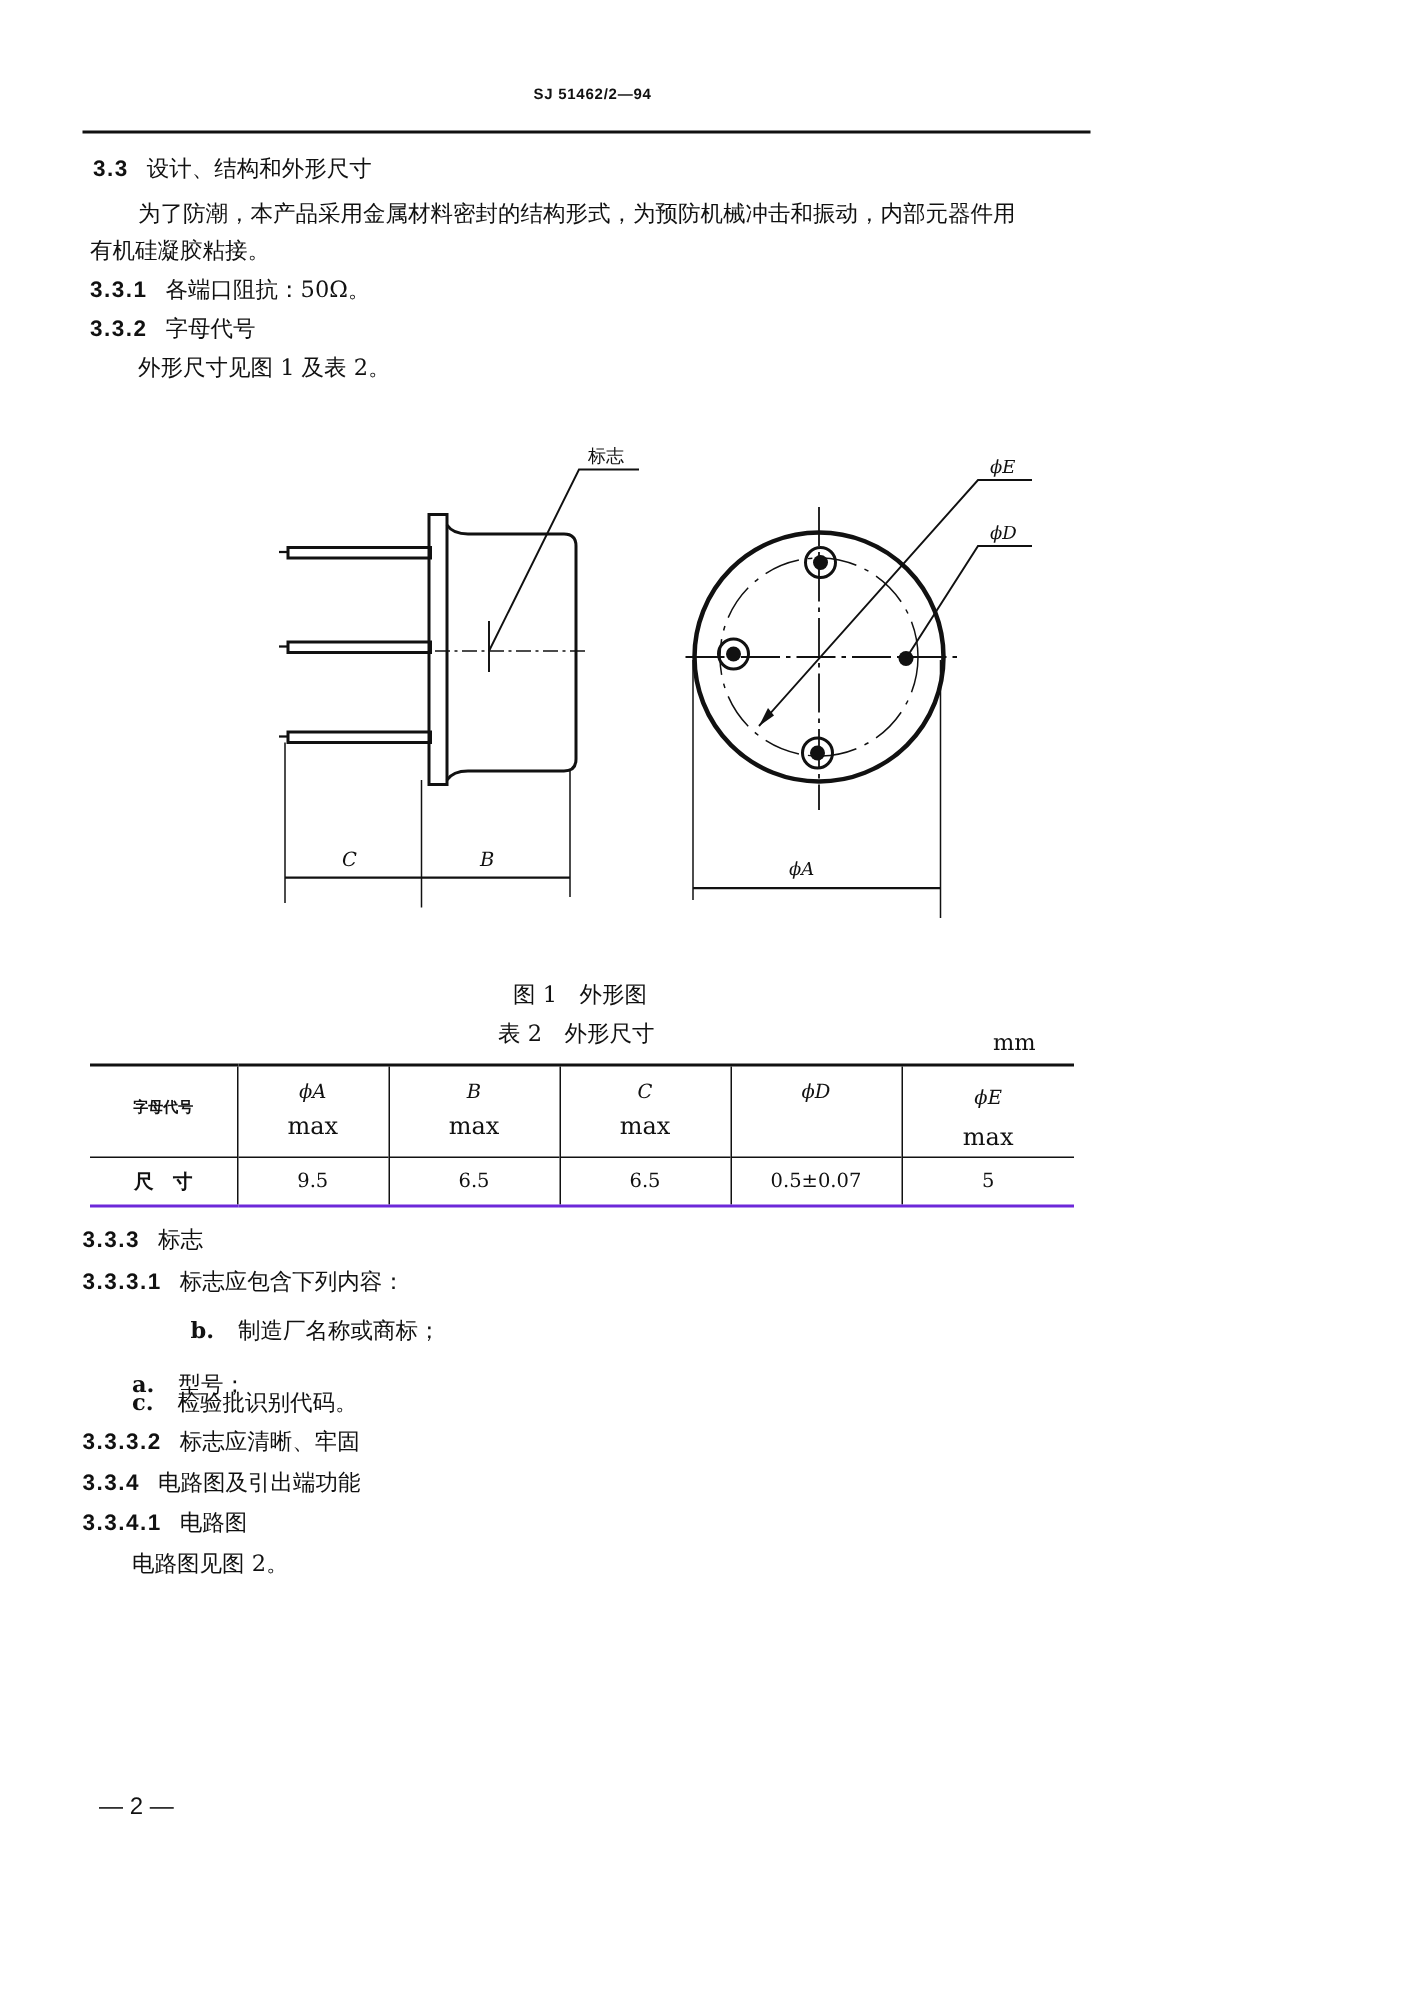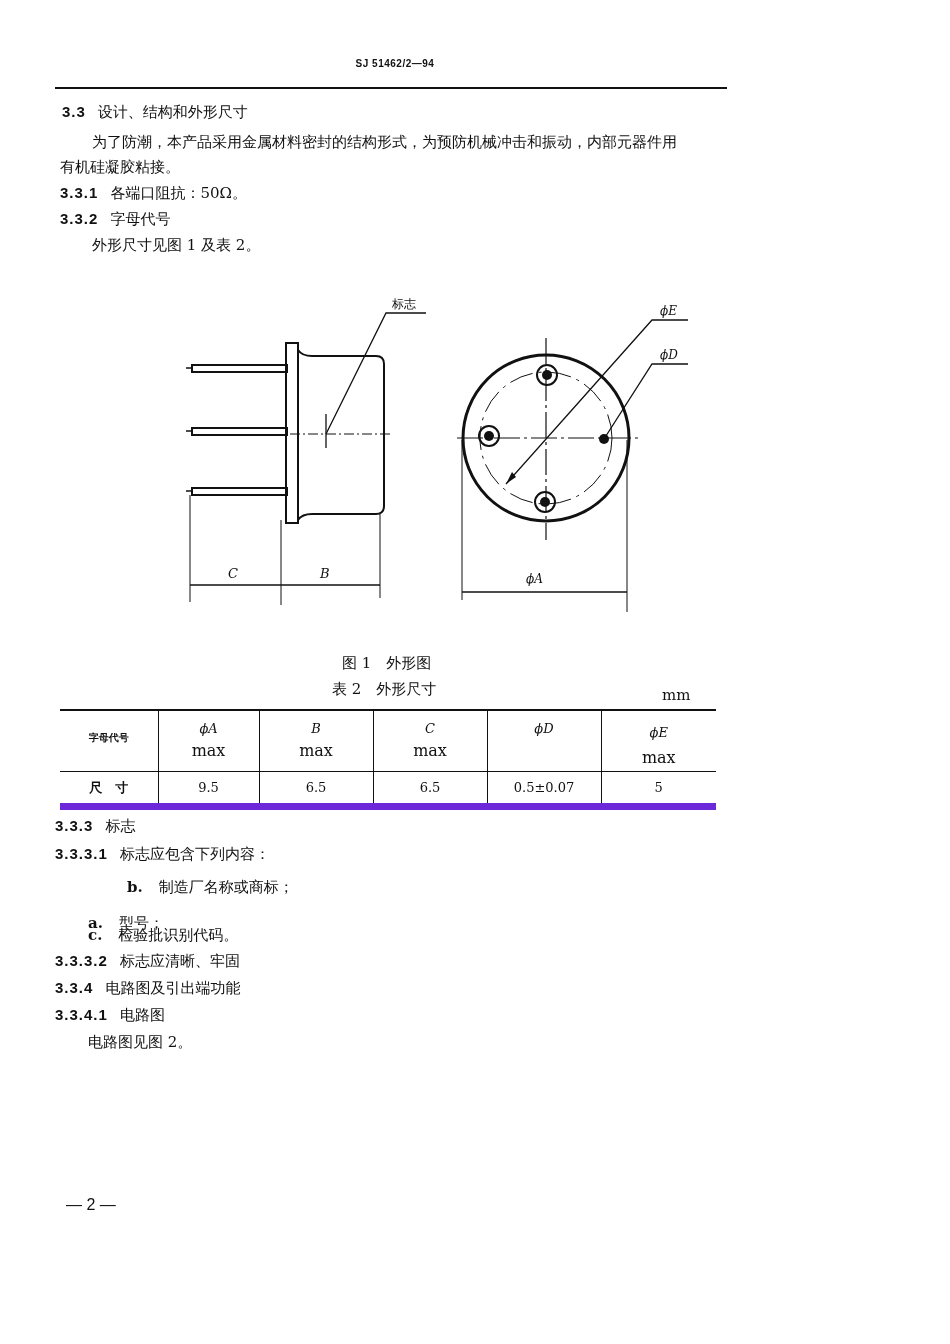--- a/index.html
+++ b/index.html
@@ -11,21 +11,21 @@
     .hrule { left: 55px; top: 87px; width: 672px; height: 2px; background: #111; }
     .t { font-size: 15px; line-height: 20px; }
     .num { font-family: "Liberation Sans", sans-serif; font-weight: bold; margin-right: 12px; letter-spacing: 1px; }
     .b { font-weight: bold; }
     .cap { font-size: 15px; }
     table.dim { position: absolute; left: 60px; top: 709px; width: 656px; border-collapse: collapse;
                 font-size: 13px; }
     table.dim td { border-left: 1px solid #111; text-align: center; vertical-align: top; padding: 0; }
     table.dim td:first-child { border-left: none; }
     table.dim tr.h td { height: 60px; border-top: 2px solid #111; }
-    table.dim tr.v td { height: 31px; border-top: 1px solid #111; border-bottom: 7px solid #6d28d9; vertical-align: middle; }
+    table.dim tr.v td { height: 31px; border-top: 1px solid #111; border-bottom: 2px solid #6d28d9; vertical-align: middle; }
     .sym { font-style: italic; display: block; margin-top: 10px; }
     .mx { display: block; margin-top: 5px; font-size: 16px; }
     .rowlbl { display: block; margin-top: 20px; font-weight: bold; font-size: 10px; text-align: center; }
     svg { position: absolute; left: 0; top: 0; }
     .pg { left: 66px; top: 1196px; font-size: 16px; font-family: "Liberation Sans", sans-serif; }
   </style>
 </head>
 <body>
 
 <div class="abs hdr">SJ 51462/2—94</div>

